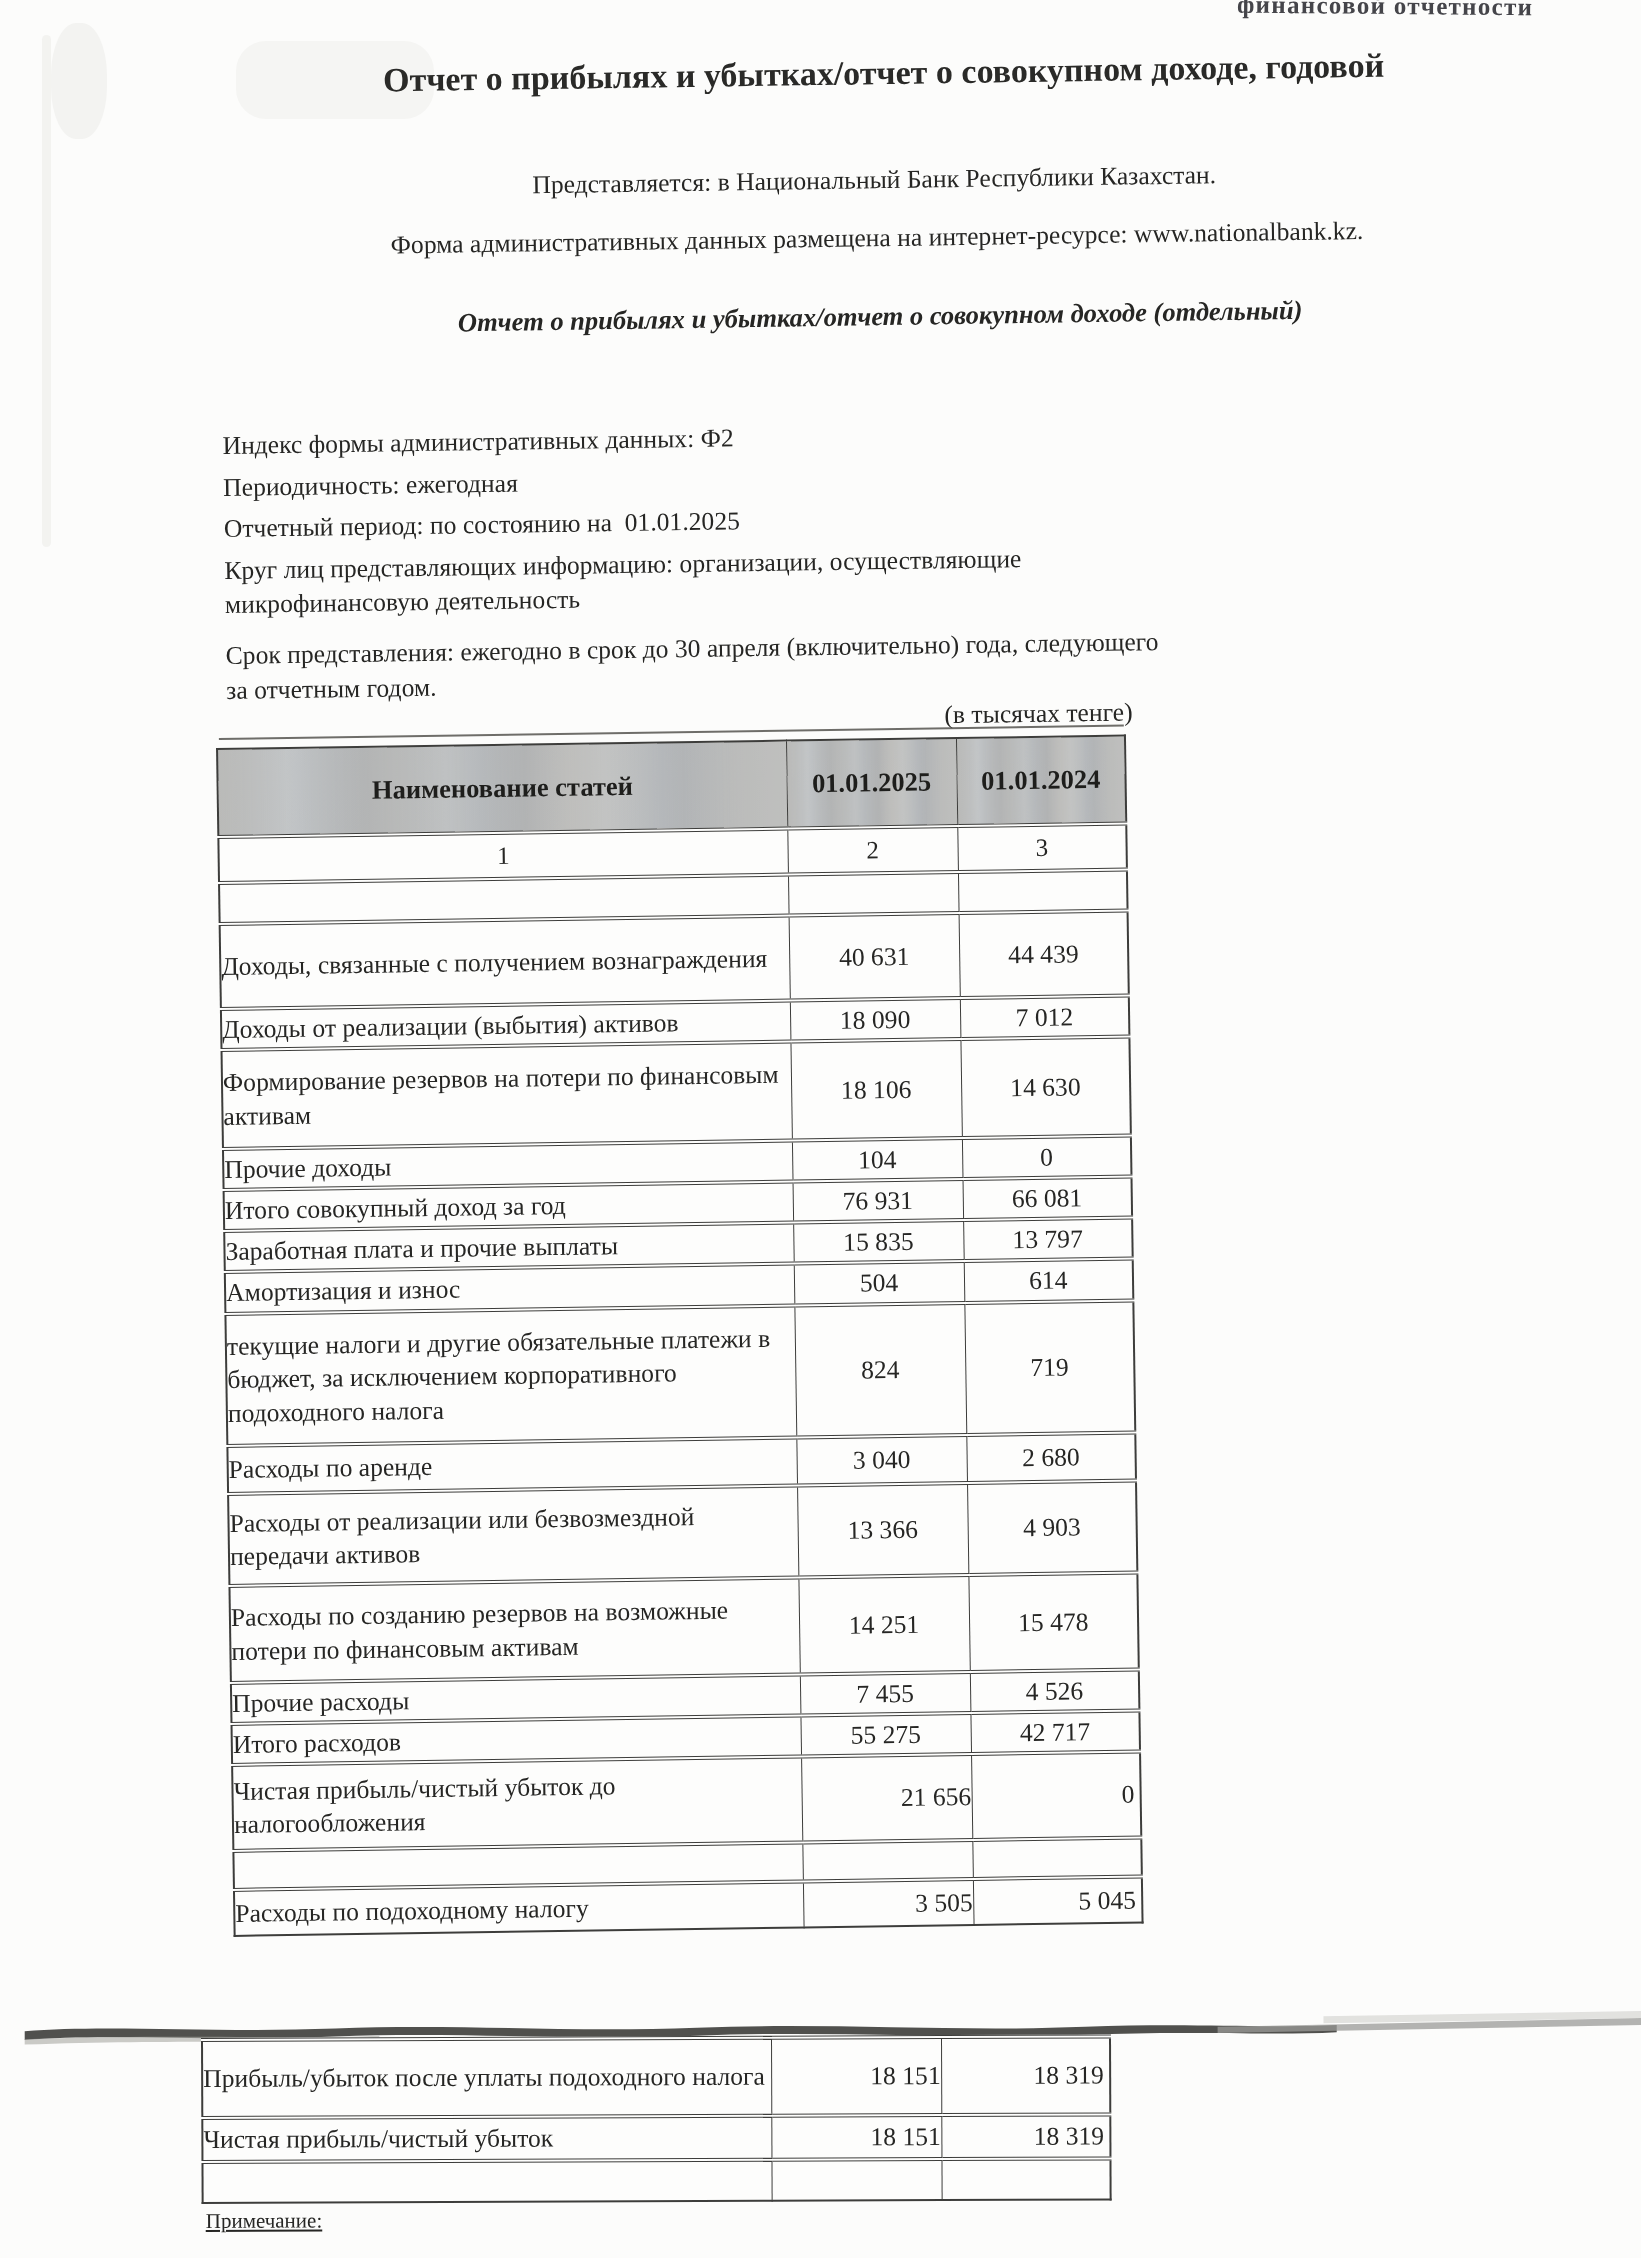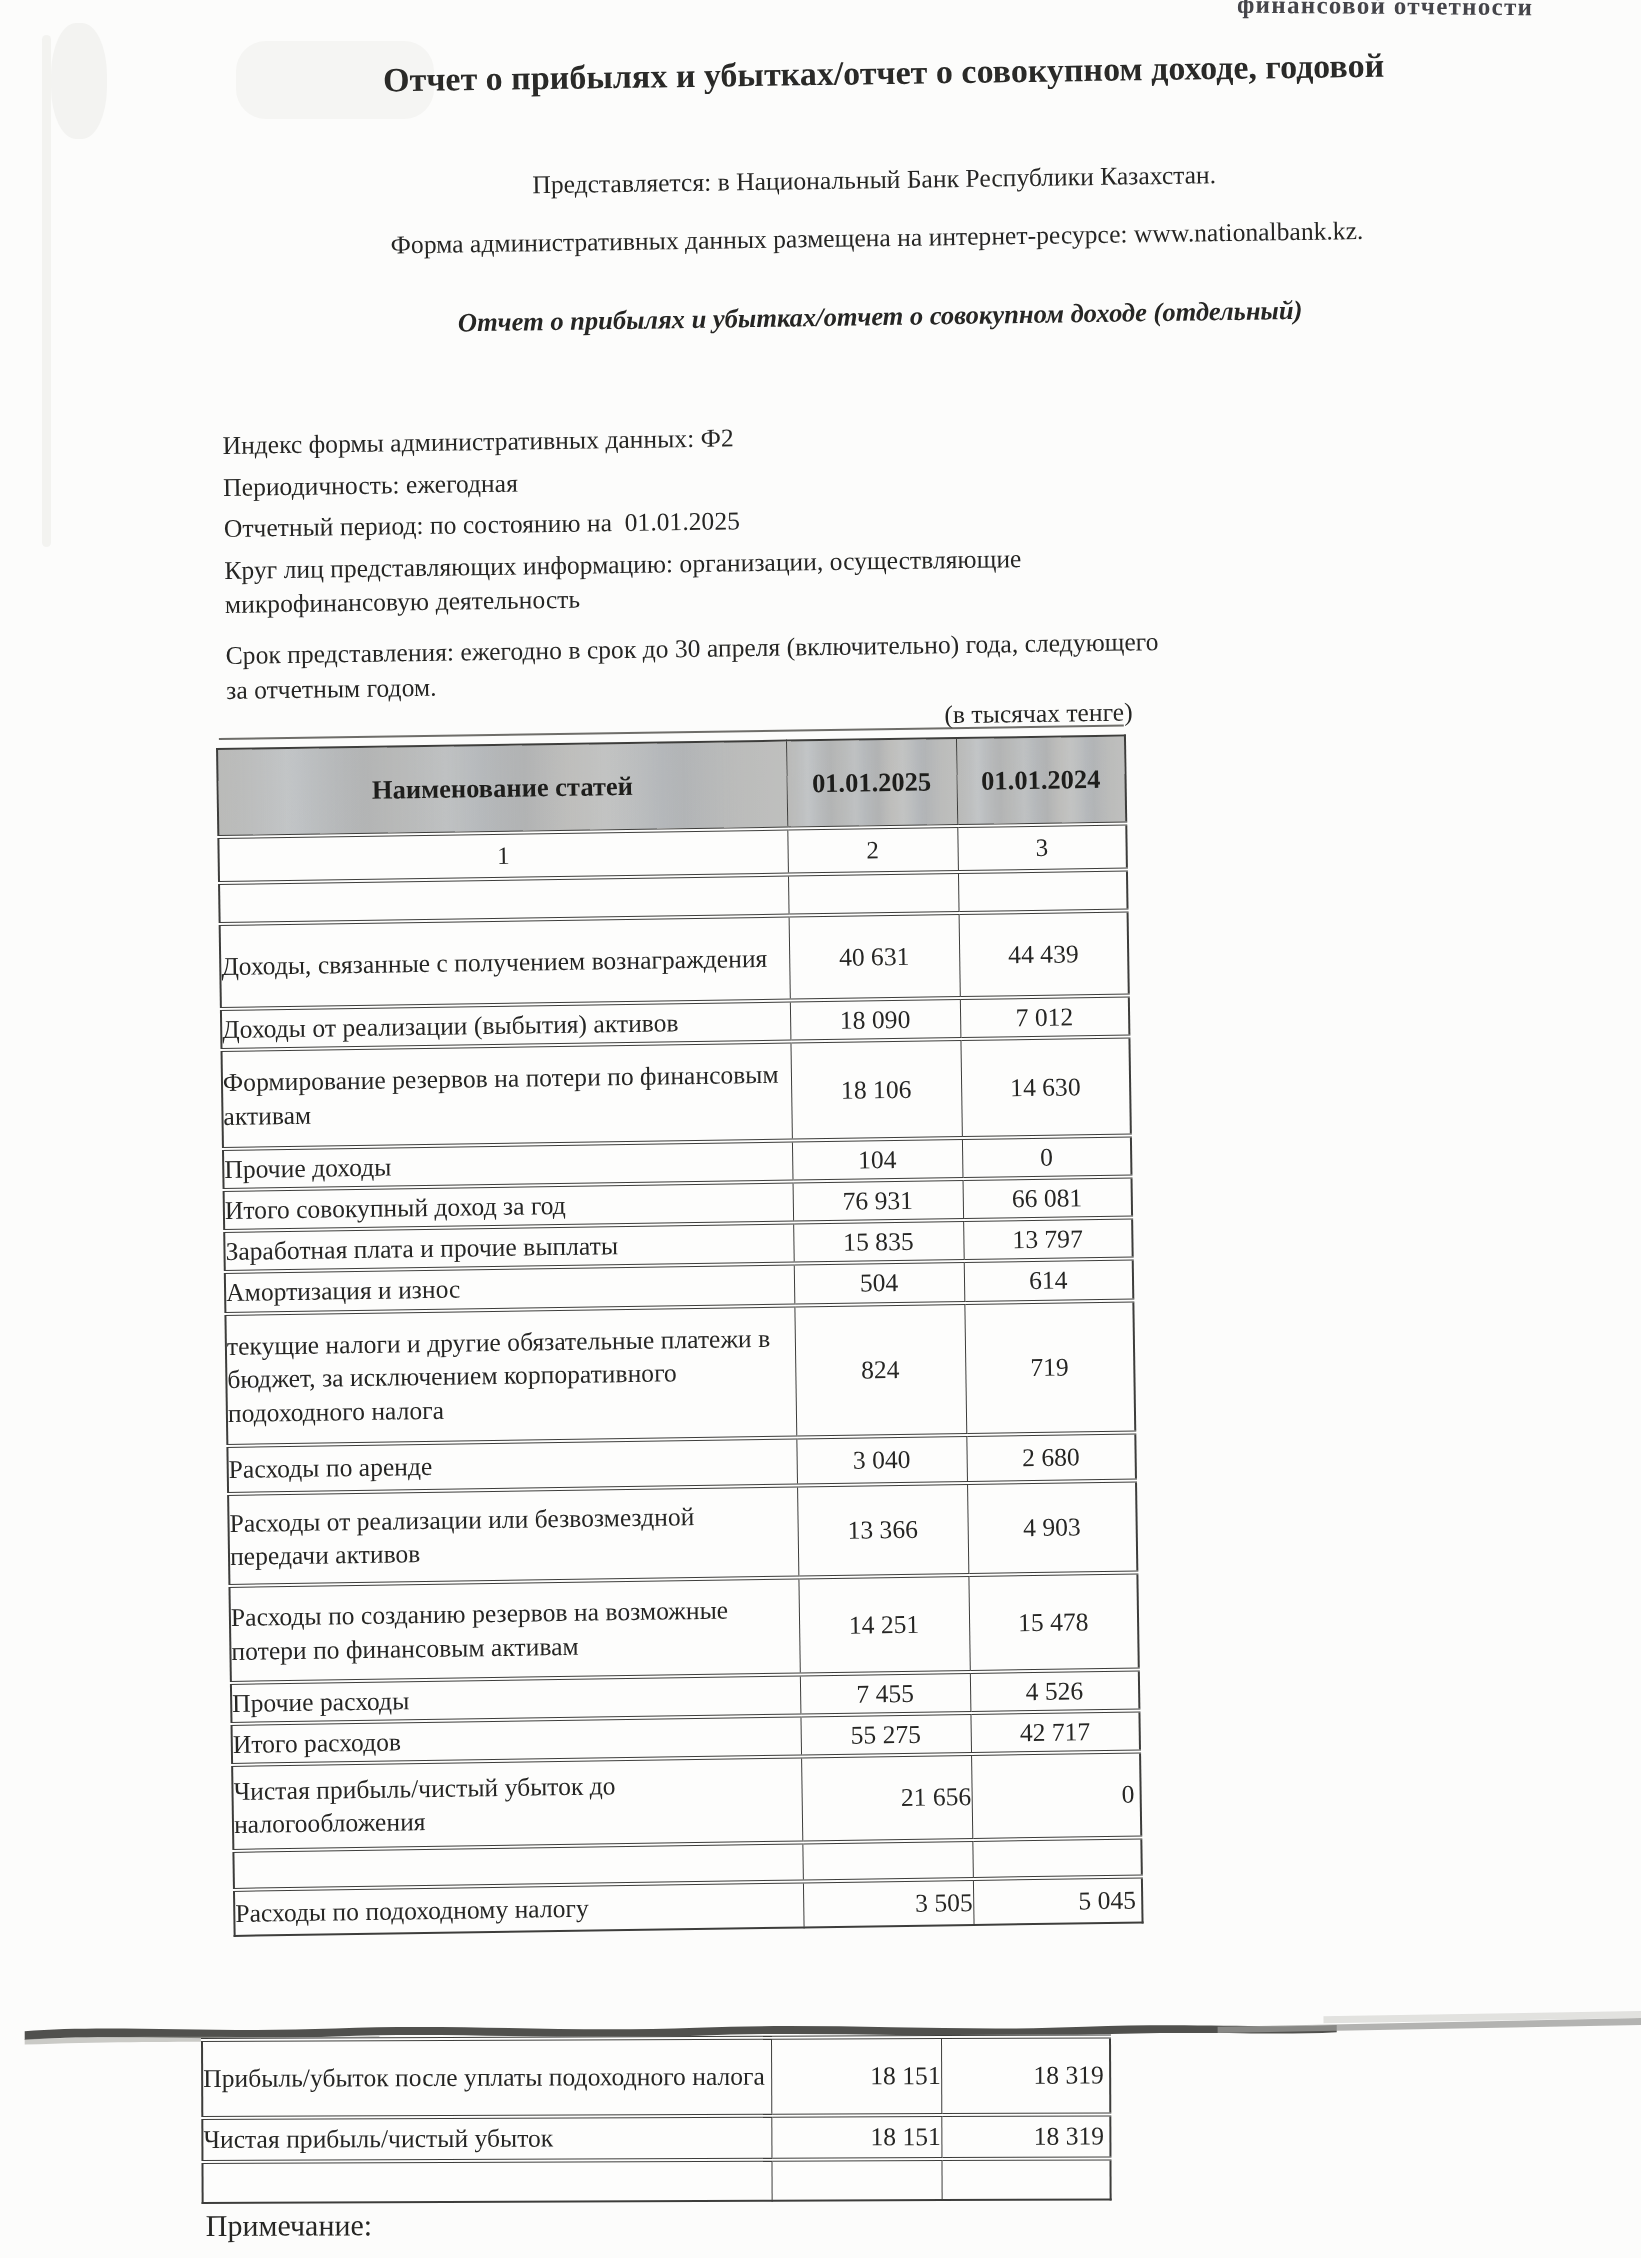--- a/index.html
+++ b/index.html
@@ -58,21 +58,21 @@
     border-top:1.8px solid #3d3d3b;
     font-size:26.5px;font-weight:bold;color:#1e1e1c;text-align:center;
     background:
       linear-gradient(90deg, rgba(197,194,186,.45) 0%, rgba(197,194,186,0) 14%, rgba(190,188,182,.4) 30%, rgba(190,188,182,0) 46%, rgba(200,196,188,.45) 62%, rgba(200,196,188,0) 78%, rgba(195,192,185,.4) 92%),
       linear-gradient(90deg,#b1b4b7 0%,#c2c5c7 12%,#aeb1b4 26%,#bfc2c4 40%,#abaeb1 54%,#c0c3c5 68%,#b0b3b6 82%,#bcbfc1 100%);
   }
   .name{text-align:left;padding:3.5px 12.4px 3.5px 8.8px;font-size:25.6px;line-height:1.3;}
   .vc{text-align:center;font-size:25.6px;}
   .vr{text-align:right;font-size:25.6px;padding-right:8.8px;}
   .colnum{text-align:center;font-size:25px;}
-  .note{position:absolute;left:205px;top:2209px;font-size:30px;}
+  .note{position:absolute;left:205px;top:2209px;font-size:21px;text-decoration:underline;}
   .torn{position:absolute;left:0;top:2010px;}
 </style>
 </head>
 <body>
 
 <div class="page">
 
   <div class="artifact strip-left"></div>
   <div class="artifact blob-1"></div>
   <div class="artifact blob-2"></div>

